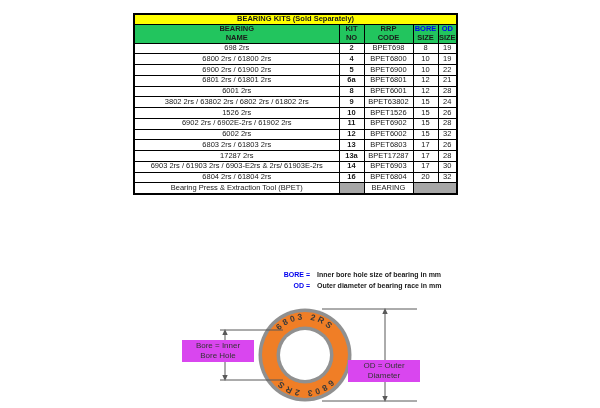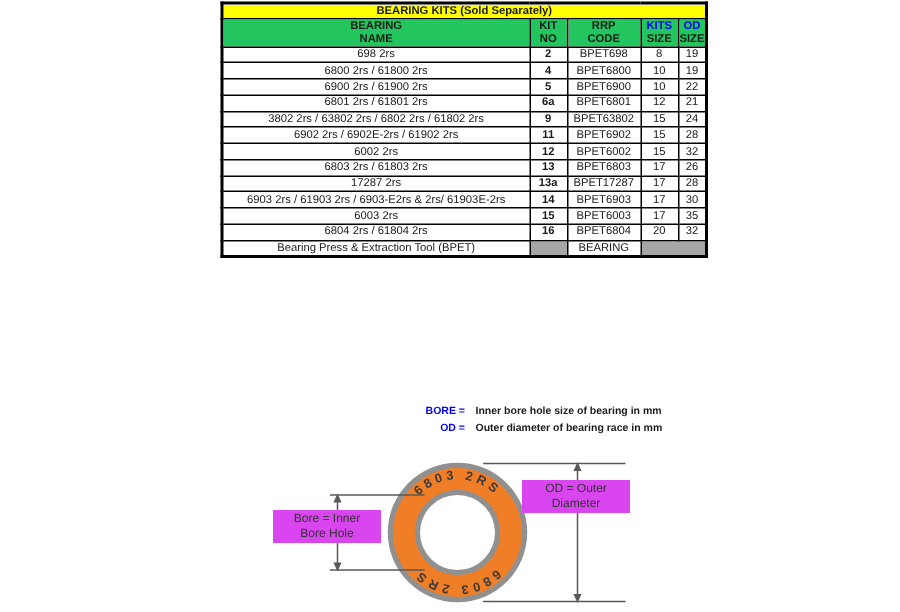--- a/index.html
+++ b/index.html
@@ -10,26 +10,25 @@
     height: 408px;
     background: #fff;
     font-family: "Liberation Sans", sans-serif;
     overflow: hidden;
   }
 
   
   #kits-table {
     position: absolute;
     left: 133px;
-    top: 1px;
+    top: 13px;
     width: 323px;
     border-collapse: collapse;
     table-layout: fixed;
     border: 2px solid #000;
-    margin-left: 14px;
   }
   #kits-table td, #kits-table th {
     border: 1px solid #000;
     padding: 0;
     text-align: center;
     vertical-align: middle;
     font-size: 7.5px;
     line-height: 1.15;
     height: 10.75px;
     overflow: hidden;
@@ -78,21 +77,21 @@
     position: absolute;
     z-index: 2;
     background: #d946ef;
     text-align: center;
     font-size: 8px;
     line-height: 10px;
     color: #333;
     padding: 1px 0;
   }
   #bore-label { left: 182px; top: 340px; width: 72px; }
-  #od-label   { left: 348px; top: 320px; width: 72px; }
+  #od-label   { left: 348px; top: 360px; width: 72px; }
   .dim-label span { display: block; }
 </style>
 </head>
 <body>
 
 <div id="page">
 
   <table id="kits-table">
     <colgroup>
       <col style="width:205px">
@@ -112,21 +111,21 @@
         </th>
         <th>
           <span>KIT</span><br>
           <span>NO</span>
         </th>
         <th>
           <span>RRP</span><br>
           <span>CODE</span>
         </th>
         <th>
-          <span class="blue-text">KITS</span><br>
+          <span class="blue-text">BORE</span><br>
           <span>SIZE</span>
         </th>
         <th>
           <span class="blue-text">OD</span><br>
           <span>SIZE</span>
         </th>
       </tr>
 
         <tr>
       <td>698 2rs</td>
@@ -150,25 +149,39 @@
       <td>22</td>
     </tr>
         <tr>
       <td>6801 2rs / 61801 2rs</td>
       <td class="kit-cell">6a</td>
       <td>BPET6801</td>
       <td>12</td>
       <td>21</td>
     </tr>
         <tr>
+      <td>6001 2rs</td>
+      <td class="kit-cell">8</td>
+      <td>BPET6001</td>
+      <td>12</td>
+      <td>28</td>
+    </tr>
+        <tr>
       <td>3802 2rs / 63802 2rs / 6802 2rs / 61802 2rs</td>
       <td class="kit-cell">9</td>
       <td>BPET63802</td>
       <td>15</td>
       <td>24</td>
+    </tr>
+        <tr>
+      <td>1526 2rs</td>
+      <td class="kit-cell">10</td>
+      <td>BPET1526</td>
+      <td>15</td>
+      <td>26</td>
     </tr>
         <tr>
       <td>6902 2rs / 6902E-2rs / 61902 2rs</td>
       <td class="kit-cell">11</td>
       <td>BPET6902</td>
       <td>15</td>
       <td>28</td>
     </tr>
         <tr>
       <td>6002 2rs</td>
@@ -190,27 +203,20 @@
       <td>BPET17287</td>
       <td>17</td>
       <td>28</td>
     </tr>
         <tr>
       <td>6903 2rs / 61903 2rs / 6903-E2rs &amp; 2rs/ 61903E-2rs</td>
       <td class="kit-cell">14</td>
       <td>BPET6903</td>
       <td>17</td>
       <td>30</td>
-    </tr>
-        <tr>
-      <td>6003 2rs</td>
-      <td class="kit-cell">15</td>
-      <td>BPET6003</td>
-      <td>17</td>
-      <td>35</td>
     </tr>
         <tr>
       <td>6804 2rs / 61804 2rs</td>
       <td class="kit-cell">16</td>
       <td>BPET6804</td>
       <td>20</td>
       <td>32</td>
     </tr>
         <tr id="tool-row">
         <td>Bearing Press &amp; Extraction Tool (BPET)</td>

